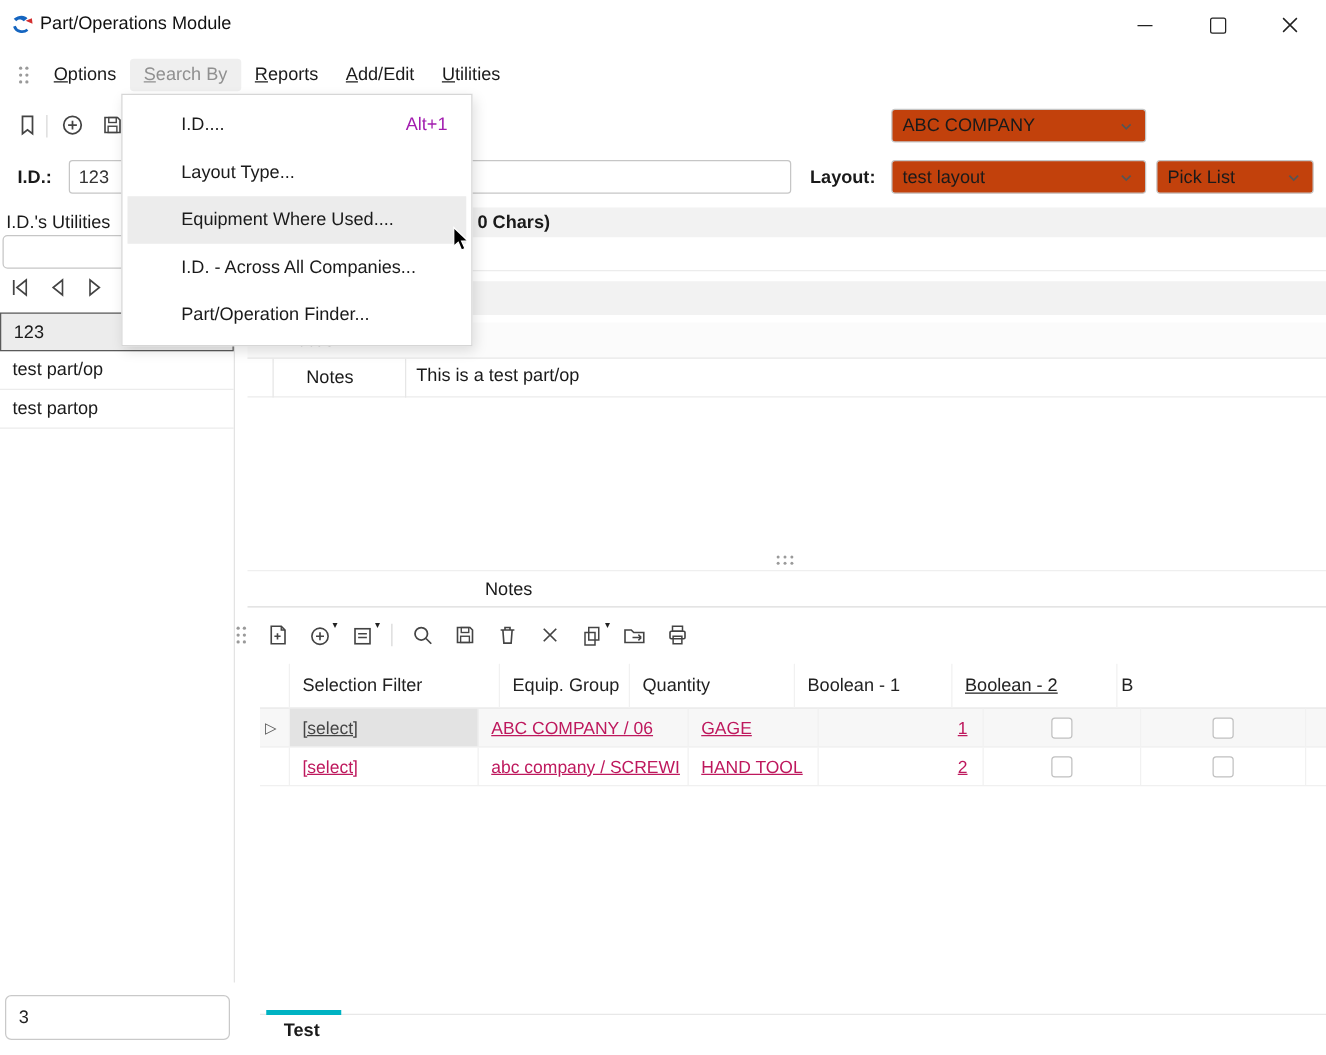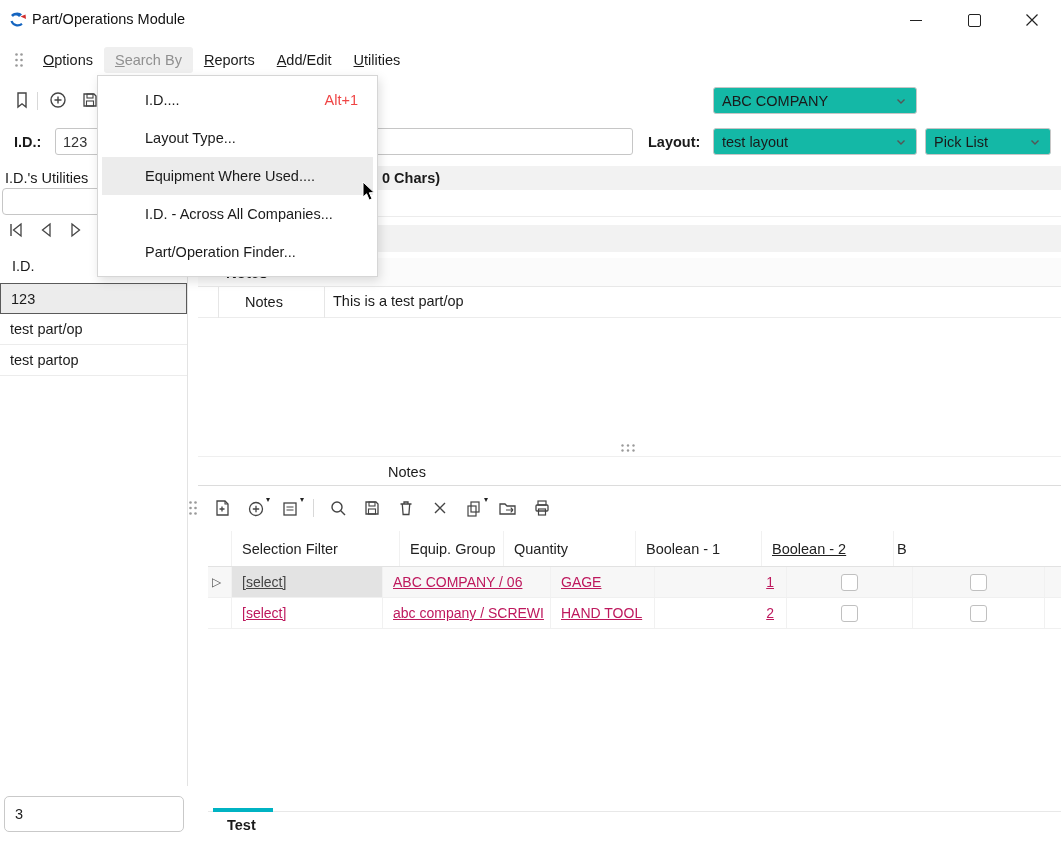--- a/index.html
+++ b/index.html
@@ -22,21 +22,21 @@
   .menu-item{padding:5px 11px;border-radius:3px;}
   .menu-item .lbl{display:inline-block;}
   .menu-item .lbl::first-letter{text-decoration:underline;}
   .menu-item.open{background:#efefef;color:#909090;}
 
   
   .tb-icon{position:absolute;top:90px;}
   .tb-sep{position:absolute;top:92px;width:0;height:18px;border-left:1px solid #d8d8d8;}
 
   
-  .combo{position:absolute;height:27px;background:#14b8a6;border:1px solid #c6c6c6;border-radius:3px;
+  .combo{position:absolute;height:27px;background:#c2410c;border:1px solid #c6c6c6;border-radius:3px;
          display:flex;align-items:center;box-sizing:border-box;padding:0 8px;}
   .combo .val{flex:1;white-space:nowrap;overflow:hidden;}
   .tfield{position:absolute;height:27px;border:1px solid #c6c6c6;border-radius:3px;box-sizing:border-box;
           font-family:"Liberation Sans",sans-serif;font-size:14.5px;padding:0 7px;color:#333;background:#fff;outline:none;}
   .blabel{position:absolute;font-weight:700;}
 
   
   .band{position:absolute;left:198px;width:863px;}
   .gray{background:#f2f2f2;}
   .chars{position:absolute;left:382px;top:170px;font-weight:700;}
@@ -105,21 +105,21 @@
   
   .bottom-line{position:absolute;left:208px;top:811px;width:853px;border-top:1px solid #e8e8e8;}
   .bottom-tab-accent{position:absolute;left:213px;top:808px;width:60px;height:4px;background:#00b3c3;}
   .bottom-tab-label{position:absolute;left:227px;top:817px;font-weight:700;font-size:14.5px;}
 
   
   .dropdown{position:absolute;left:97px;top:75px;width:281px;background:#fff;border:1px solid #d6d6d6;
             box-shadow:2px 4px 10px rgba(0,0,0,.13);z-index:50;padding:5px 0;box-sizing:border-box;}
   .dd-item{height:38px;display:flex;align-items:center;padding-left:43px;padding-right:15px;margin:0 4px;box-sizing:border-box;}
   .dd-item.hl{background:#ececec;}
-  .dd-shortcut{margin-left:auto;color:#ef4444;}
+  .dd-shortcut{margin-left:auto;color:#a21caf;}
 
   .cursor{position:absolute;left:362px;top:181px;z-index:100;}
 </style>
 </head>
 <body>
 
 <div class="app">
 
   <div class="titlebar">
     <span class="logo">
@@ -235,21 +235,20 @@
     </span>
     <span class="navbtn">
       <svg width="22" height="22" viewBox="0 0 22 22">
           <path d="M6 5l7.5 6L6 17Z" fill="none" stroke="#444" stroke-width="1.3"></path>
           <path d="M16 5v12" stroke="#444" stroke-width="1.4"></path>
         </svg>
     </span>
   </div>
 
   <div class="left-panel">
-    <div class="list-header">I.D.</div>
     <div class="list-row selected">123</div>
     <div class="list-row">test part/op</div>
     <div class="list-row">test partop</div>
   </div>
   <input class="footer-input" value="3" style="">
 
   <div class="notes-hdr">
     <span class="chev">
       <svg width="13" height="13" viewBox="0 0 13 13">
           <path d="M3 4.5 6.5 8 10 4.5" fill="none" stroke="#333" stroke-width="1.5"></path>

